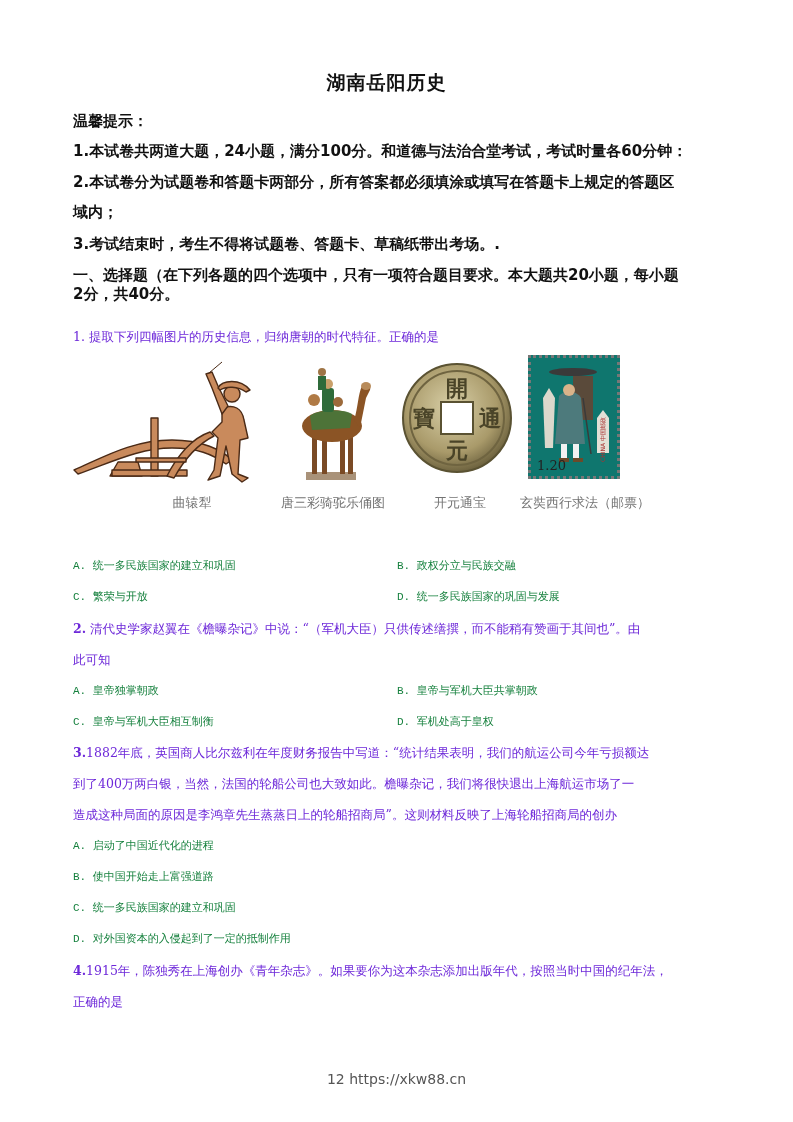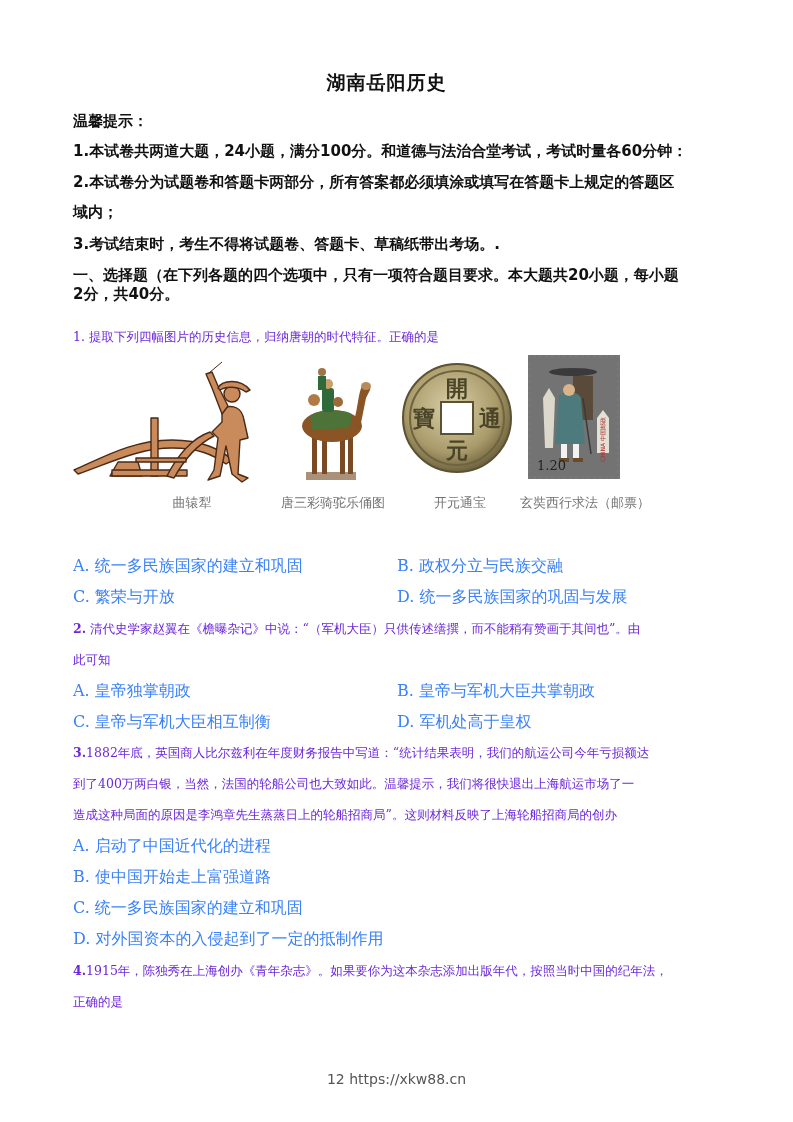--- a/index.html
+++ b/index.html
@@ -4,21 +4,21 @@
   <style>
     html, body { margin: 0; padding: 0; background: #ffffff; }
     body { width: 793px; height: 1122px; position: relative; overflow: hidden;
            font-family: "DejaVu Serif", "Liberation Serif", serif; color: #111; }
     .abs { position: absolute; }
     .title { left: 0; width: 773px; top: 70px; text-align: center; font-size: 19px; font-weight: bold;
              font-family: "DejaVu Sans", "Liberation Sans", sans-serif; letter-spacing: 1px; }
     .bold-line { font-weight: bold; font-size: 15px; left: 73px; width: 660px; line-height: 20px;
                  font-family: "DejaVu Sans", "Liberation Sans", sans-serif; }
     .q-line { left: 73px; width: 660px; font-size: 12.5px; line-height: 18px; color: #6d28d9; }
-    .opt { font-size: 16px; line-height: 18px; color: #3b82f6; }
+    .opt { font-size: 11px; line-height: 18px; color: #15803d; font-family: Liberation Mono, monospace; }
     .caption { font-size: 13px; font-family: "DejaVu Sans", "Liberation Sans", sans-serif; color: #737373; text-align: center; }
     .footer { left: 0; width: 793px; top: 1071px; text-align: center; font-size: 14px; color: #555;
               font-family: "DejaVu Sans", "Liberation Sans", sans-serif; }
     .qnum { font-weight: bold; }
   </style>
 </head>
 <body>
 
 <div class="abs title">湖南岳阳历史</div>
 
@@ -108,21 +108,21 @@
     <g font-family="DejaVu Serif, serif" font-size="22" fill="#4a4428" text-anchor="middle" font-weight="bold">
       <text x="55" y="38">開</text>
       <text x="88" y="68">通</text>
       <text x="55" y="100">元</text>
       <text x="22" y="68">寶</text>
     </g>
   </svg>
 </div>
 <div class="abs caption" style="left:420px; top:494px; width:80px;">开元通宝</div>
 
-<div class="abs" style="left:528px; top:355px; width:92px; height:124px; background:#737373; border:3px dotted #777; box-sizing:border-box;">
+<div class="abs" style="left:528px; top:355px; width:92px; height:124px; background:#0f766e; border:3px dotted #777; box-sizing:border-box;">
   <svg width="86" height="118" viewBox="0 0 86 118" style="position:absolute;left:0;top:0;">
 
     <path d="M12,40 L18,30 L24,40 L22,90 L14,90 Z" fill="#dcd8cc"></path>
     <path d="M66,60 L72,52 L78,60 L78,95 L66,95 Z" fill="#e3e0d6"></path>
 
     <ellipse cx="42" cy="14" rx="24" ry="4" fill="#3a3a3a"></ellipse>
 
     <rect x="42" y="18" width="20" height="44" fill="#5a4a3a"></rect>
 
     <path d="M28,38 C32,32 46,32 50,40 L54,86 L24,86 Z" fill="#4d7a7c"></path>
@@ -176,21 +176,21 @@
   <span>皇帝与军机大臣相互制衡</span>
 </div>
 <div class="abs opt" style="left:397px; top:713px;">
   <span>D.</span>
   <span>军机处高于皇权</span>
 </div>
 
 <div class="abs q-line" style="top:744px;">
   <span class="qnum">3.</span><span>1882年底，英国商人比尔兹利在年度财务报告中写道：“统计结果表明，我们的航运公司今年亏损额达</span>
 </div>
-<div class="abs q-line" style="top:775px;">到了400万两白银，当然，法国的轮船公司也大致如此。温馨提示，我们将很快退出上海航运市场了一</div>
+<div class="abs q-line" style="top:775px;">到了400万两白银，当然，法国的轮船公司也大致如此。檐曝杂记，我们将很快退出上海航运市场了一</div>
 <div class="abs q-line" style="top:806px;">造成这种局面的原因是李鸿章先生蒸蒸日上的轮船招商局”。这则材料反映了上海轮船招商局的创办</div>
 
 <div class="abs opt" style="left:73px; top:837px;">
   <span>A.</span>
   <span>启动了中国近代化的进程</span>
 </div>
 <div class="abs opt" style="left:73px; top:868px;">
   <span>B.</span>
   <span>使中国开始走上富强道路</span>
 </div>

